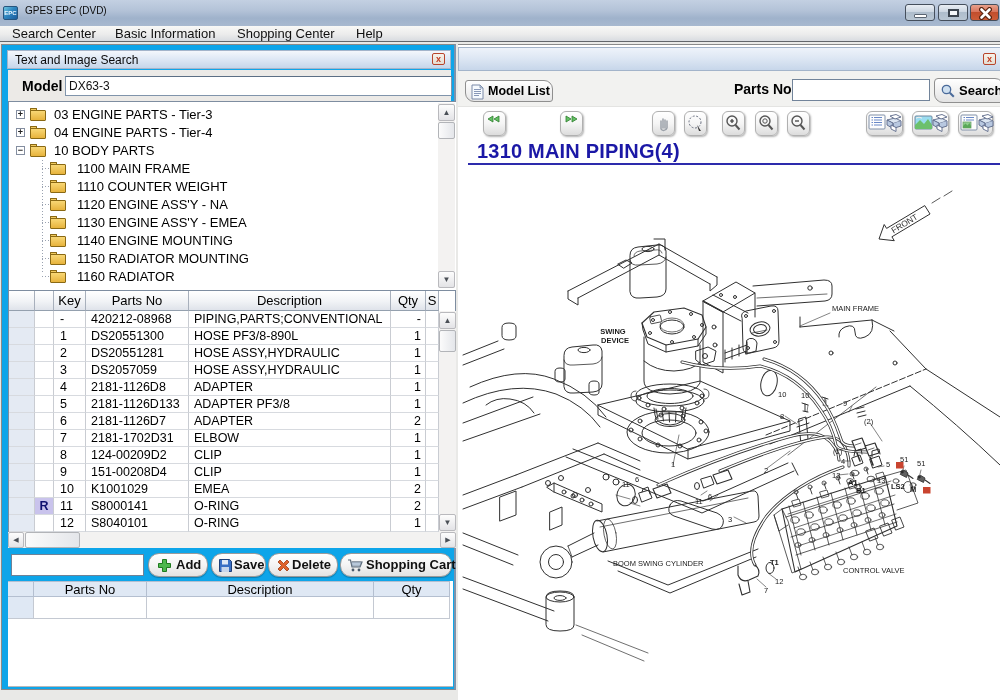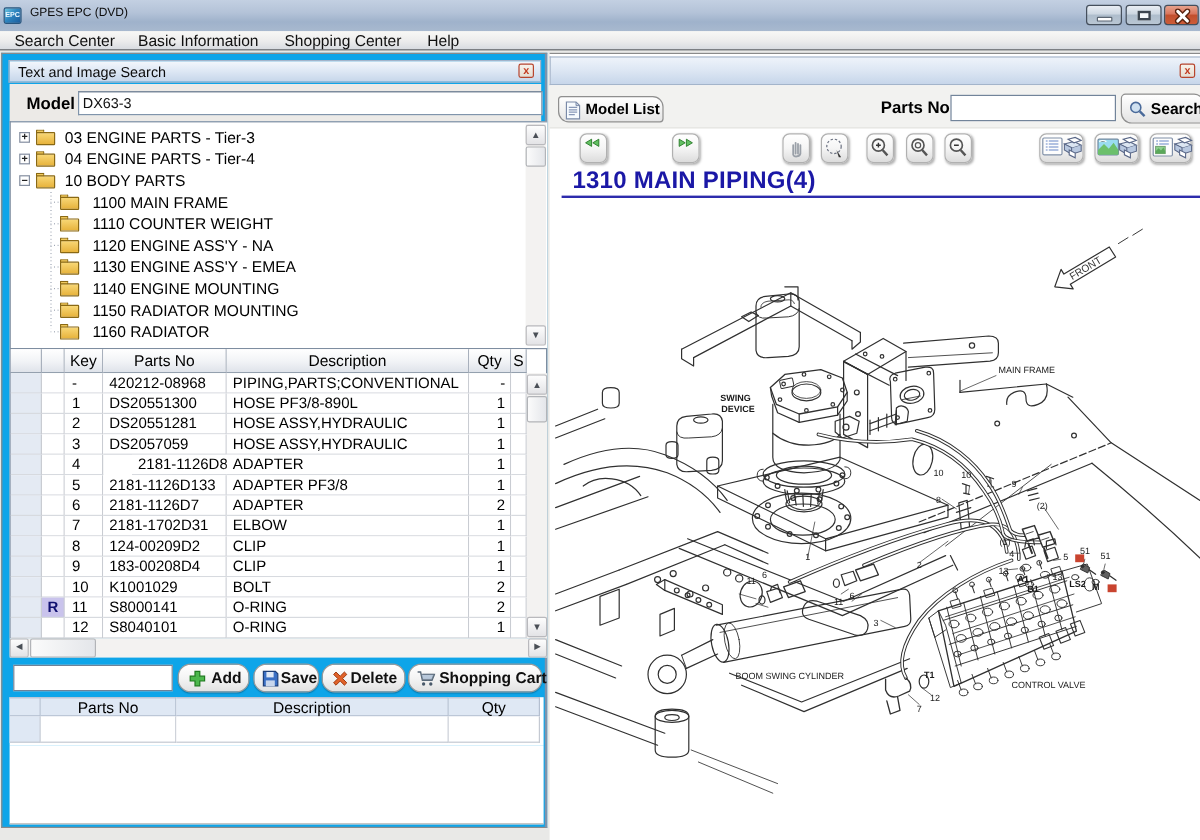--- a/index.html
+++ b/index.html
@@ -247,21 +247,21 @@
 <div class="pcell rowhdr" style="left:0; top:71px; width:26px;"></div>
 <div class="pcell" style="left:26px; top:71px; width:19px;"></div>
 <div class="pcell" style="left:45px; top:71px; width:32px; padding-left:6px;">3</div>
 <div class="pcell" style="left:77px; top:71px; width:103px; padding-left:5px;">DS2057059</div>
 <div class="pcell" style="left:180px; top:71px; width:202px; padding-left:5px;">HOSE ASSY,HYDRAULIC</div>
 <div class="pcell" style="left:382px; top:71px; width:35px; text-align:right; padding-right:4px;">1</div>
 <div class="pcell" style="left:417px; top:71px; width:13px;"></div>
 <div class="pcell rowhdr" style="left:0; top:88px; width:26px;"></div>
 <div class="pcell" style="left:26px; top:88px; width:19px;"></div>
 <div class="pcell" style="left:45px; top:88px; width:32px; padding-left:6px;">4</div>
-<div class="pcell" style="left:77px; top:88px; width:103px; padding-left:5px;margin-left:24px;">2181-1126D8</div>
+<div class="pcell" style="left:77px; top:88px; width:103px; padding-left:5px;">2181-1126D8</div>
 <div class="pcell" style="left:180px; top:88px; width:202px; padding-left:5px;">ADAPTER</div>
 <div class="pcell" style="left:382px; top:88px; width:35px; text-align:right; padding-right:4px;">1</div>
 <div class="pcell" style="left:417px; top:88px; width:13px;"></div>
 <div class="pcell rowhdr" style="left:0; top:105px; width:26px;"></div>
 <div class="pcell" style="left:26px; top:105px; width:19px;"></div>
 <div class="pcell" style="left:45px; top:105px; width:32px; padding-left:6px;">5</div>
 <div class="pcell" style="left:77px; top:105px; width:103px; padding-left:5px;">2181-1126D133</div>
 <div class="pcell" style="left:180px; top:105px; width:202px; padding-left:5px;">ADAPTER PF3/8</div>
 <div class="pcell" style="left:382px; top:105px; width:35px; text-align:right; padding-right:4px;">1</div>
 <div class="pcell" style="left:417px; top:105px; width:13px;"></div>
@@ -282,29 +282,29 @@
 <div class="pcell rowhdr" style="left:0; top:156px; width:26px;"></div>
 <div class="pcell" style="left:26px; top:156px; width:19px;"></div>
 <div class="pcell" style="left:45px; top:156px; width:32px; padding-left:6px;">8</div>
 <div class="pcell" style="left:77px; top:156px; width:103px; padding-left:5px;">124-00209D2</div>
 <div class="pcell" style="left:180px; top:156px; width:202px; padding-left:5px;">CLIP</div>
 <div class="pcell" style="left:382px; top:156px; width:35px; text-align:right; padding-right:4px;">1</div>
 <div class="pcell" style="left:417px; top:156px; width:13px;"></div>
 <div class="pcell rowhdr" style="left:0; top:173px; width:26px;"></div>
 <div class="pcell" style="left:26px; top:173px; width:19px;"></div>
 <div class="pcell" style="left:45px; top:173px; width:32px; padding-left:6px;">9</div>
-<div class="pcell" style="left:77px; top:173px; width:103px; padding-left:5px;">183-00208D4</div>
+<div class="pcell" style="left:77px; top:173px; width:103px; padding-left:5px;">151-00208D4</div>
 <div class="pcell" style="left:180px; top:173px; width:202px; padding-left:5px;">CLIP</div>
 <div class="pcell" style="left:382px; top:173px; width:35px; text-align:right; padding-right:4px;">1</div>
 <div class="pcell" style="left:417px; top:173px; width:13px;"></div>
 <div class="pcell rowhdr" style="left:0; top:190px; width:26px;"></div>
 <div class="pcell" style="left:26px; top:190px; width:19px;"></div>
 <div class="pcell" style="left:45px; top:190px; width:32px; padding-left:6px;">10</div>
 <div class="pcell" style="left:77px; top:190px; width:103px; padding-left:5px;">K1001029</div>
-<div class="pcell" style="left:180px; top:190px; width:202px; padding-left:5px;">BOLT</div>
+<div class="pcell" style="left:180px; top:190px; width:202px; padding-left:5px;">EMEA</div>
 <div class="pcell" style="left:382px; top:190px; width:35px; text-align:right; padding-right:4px;">2</div>
 <div class="pcell" style="left:417px; top:190px; width:13px;"></div>
 <div class="pcell rowhdr" style="left:0; top:207px; width:26px;"></div>
 <div class="pcell" style="left:26px; top:207px; width:19px; background:#c9c3ec; color:#101070; font-weight:bold; text-align:center;">R</div>
 <div class="pcell" style="left:45px; top:207px; width:32px; padding-left:6px;">11</div>
 <div class="pcell" style="left:77px; top:207px; width:103px; padding-left:5px;">S8000141</div>
 <div class="pcell" style="left:180px; top:207px; width:202px; padding-left:5px;">O-RING</div>
 <div class="pcell" style="left:382px; top:207px; width:35px; text-align:right; padding-right:4px;">2</div>
 <div class="pcell" style="left:417px; top:207px; width:13px;"></div>
 <div class="pcell rowhdr" style="left:0; top:224px; width:26px;"></div>

